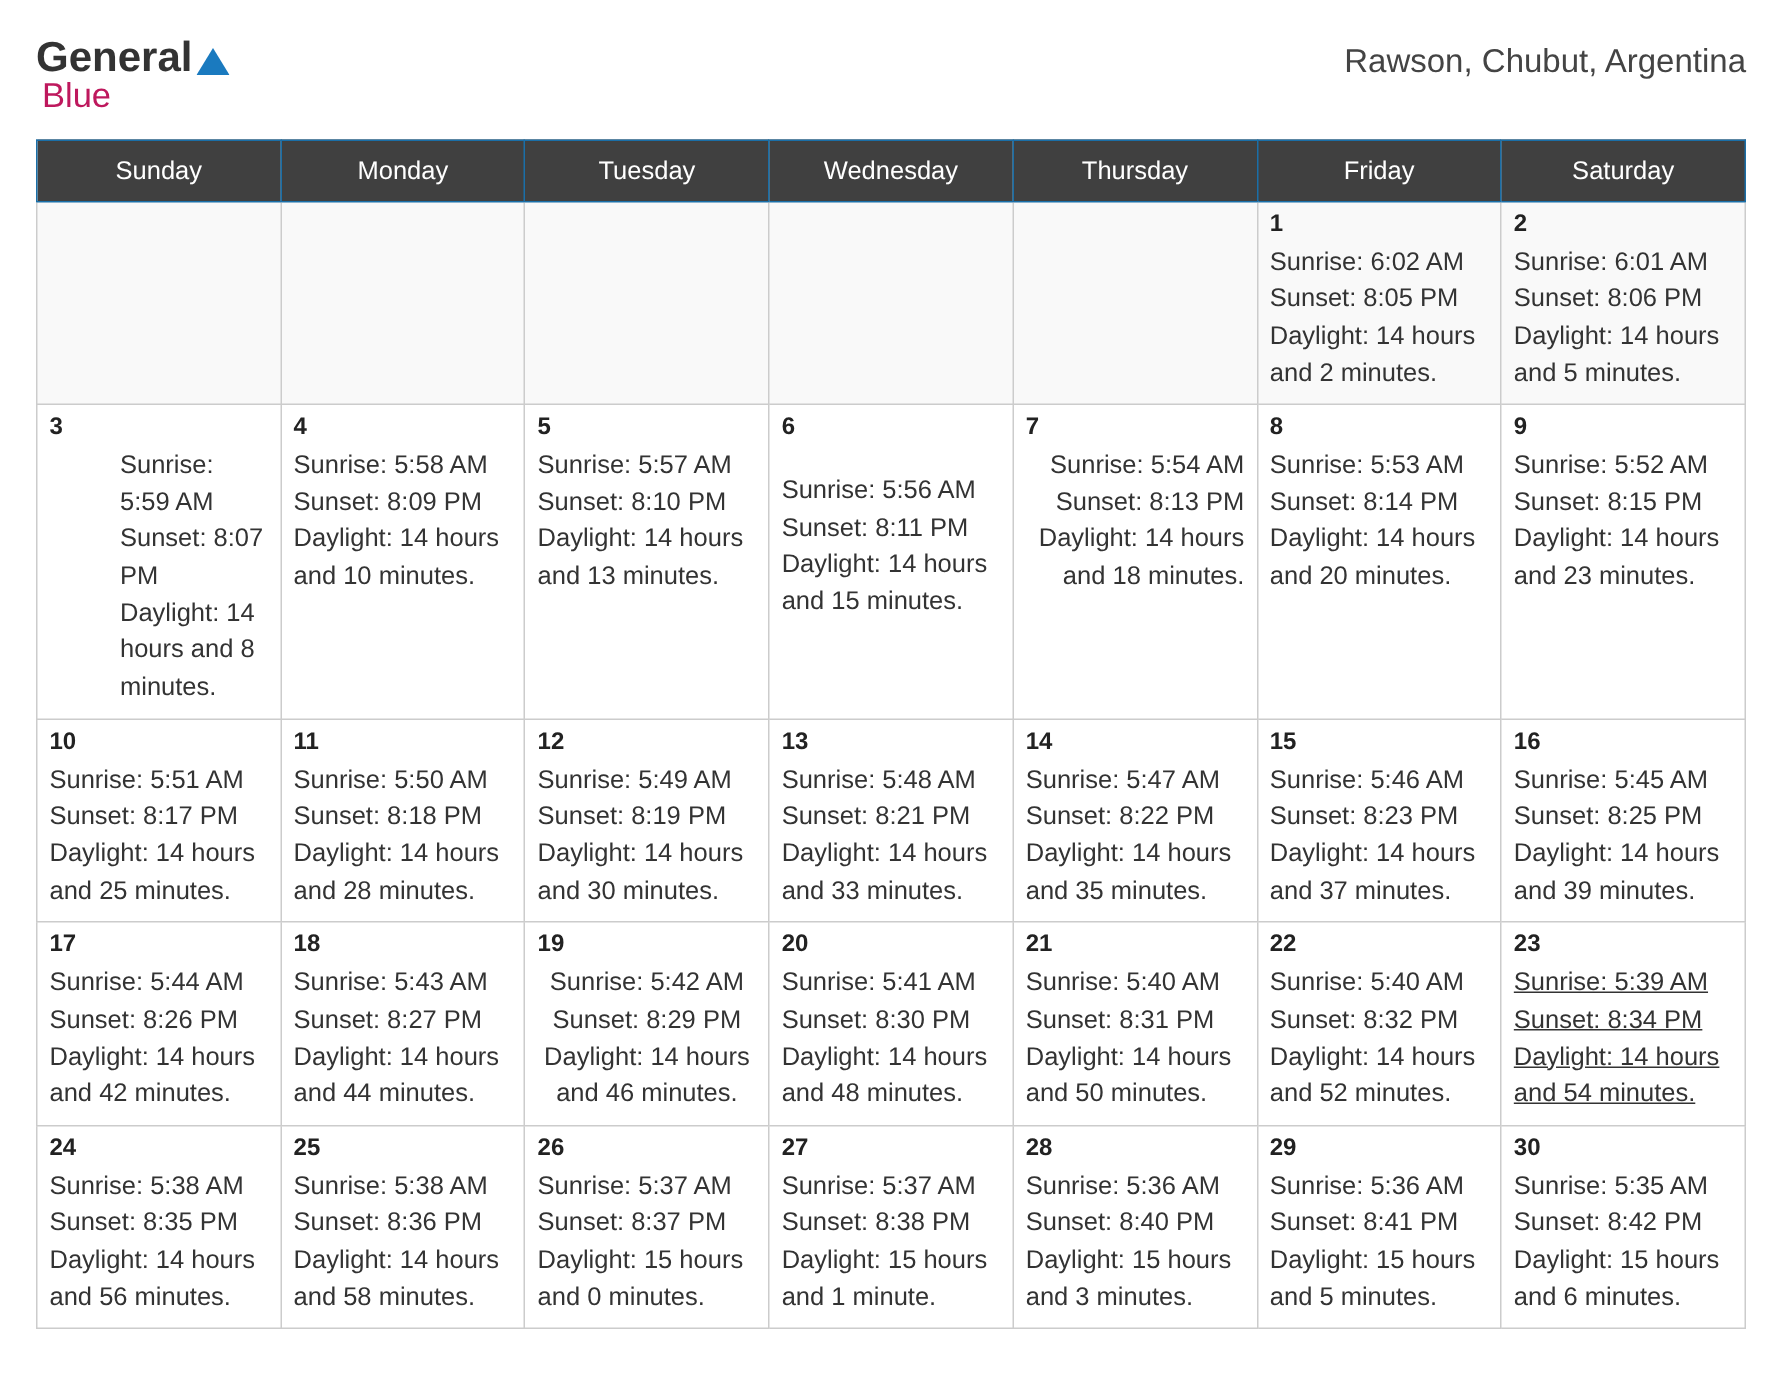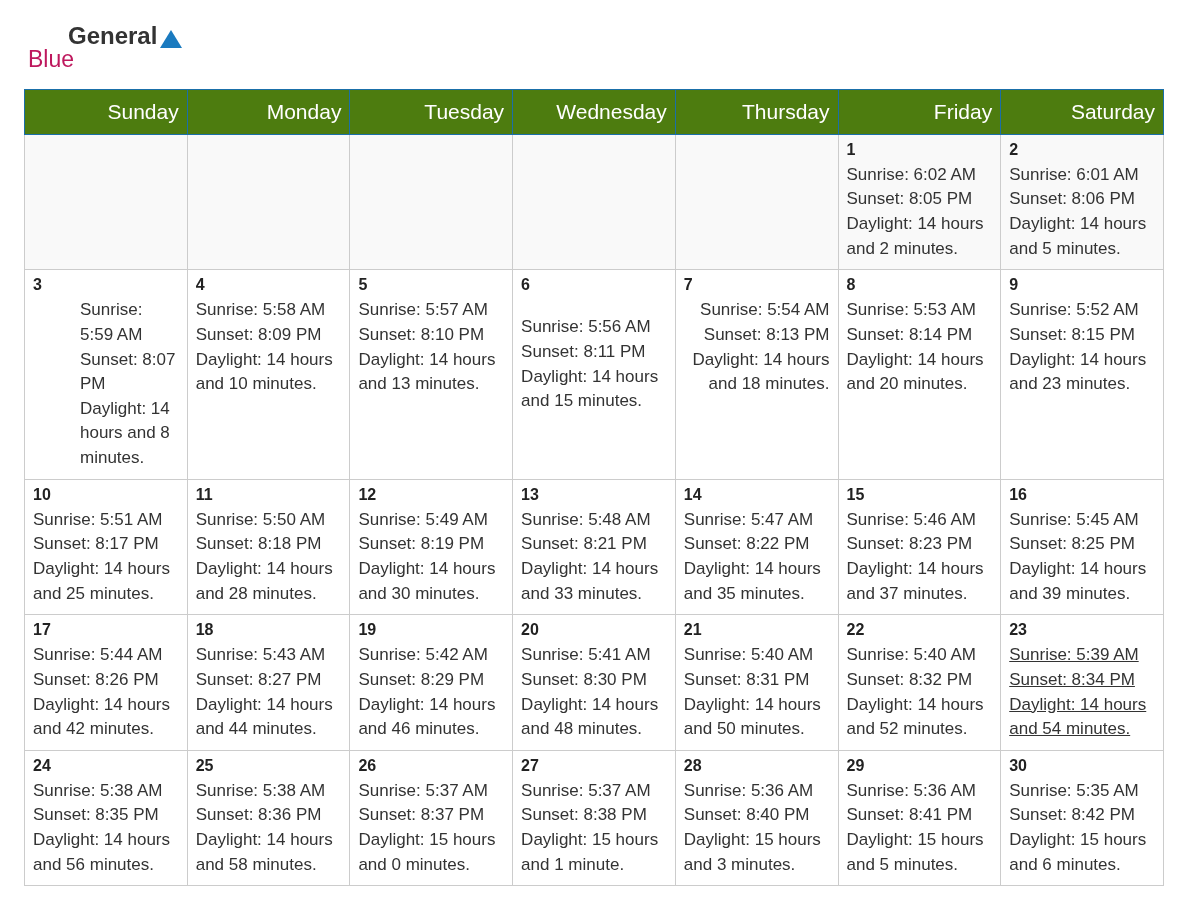--- a/index.html
+++ b/index.html
@@ -15,25 +15,24 @@
       justify-content: space-between;
       align-items: flex-start;
       margin-bottom: 16px;
     }
     .logo-area {
       display: flex;
       flex-direction: column;
       align-items: flex-start;
     }
     .logo-text {
-      font-size: 24px;
+      font-size: 28px;
       font-weight: bold;
       color: #333;
       line-height: 1;
-      margin-left: 44px;
     }
     .logo-blue-line {
       color: #be185d;
       font-size: 23px;
       font-weight: normal;
       margin-top: -4px;
       padding-left: 4px;
     }
     .title-area {
       text-align: right;
@@ -48,25 +47,25 @@
       font-size: 22px;
       color: #444;
       margin-top: 4px;
     }
     table {
       width: 100%;
       border-collapse: collapse;
       table-layout: fixed;
     }
     thead tr th {
-      background-color: #4d7c0f;
+      background-color: #404040;
       color: #fff;
       padding: 10px 8px;
-      text-align: right;
-      font-size: 21px;
+      text-align: center;
+      font-size: 17px;
       font-weight: normal;
       border: 1px solid #1a6fa8;
     }
     tbody tr td {
       vertical-align: top;
       padding: 6px 8px 8px 8px;
       border: 1px solid #ccc;
       font-size: 13px;
       color: #333;
       height: 110px;
@@ -97,20 +96,21 @@
     <div class="logo-text">
       General<span style="display:inline-block;margin-left:3px;vertical-align:middle;">
         <svg width="22" height="18" viewBox="0 0 22 18" style="display:inline-block;vertical-align:middle;">
           <polygon points="0,18 11,0 22,18" fill="#1a7abf"></polygon>
         </svg>
       </span>
     </div>
     <div class="logo-blue-line">Blue</div>
   </div>
   <div class="title-area">
+    <div class="location-title">Rawson, Chubut, Argentina</div>
   </div>
 </div>
 
 <table>
   <thead>
     <tr>
       <th>Sunday</th>
       <th>Monday</th>
       <th>Tuesday</th>
       <th>Wednesday</th>
@@ -235,21 +235,21 @@
 Daylight: 14 hours and 42 minutes.</div>
         </td>
         <td>
           <div class="day-number">18</div>
           <div class="day-info" style="white-space: pre-line;">Sunrise: 5:43 AM
 Sunset: 8:27 PM
 Daylight: 14 hours and 44 minutes.</div>
         </td>
         <td>
           <div class="day-number">19</div>
-          <div class="day-info" style="white-space: pre-line;">Sunrise: 5:42 AM
+          <div class="day-info" style="white-space: pre-line; text-align: center;">Sunrise: 5:42 AM
 Sunset: 8:29 PM
 Daylight: 14 hours and 46 minutes.</div>
         </td>
         <td>
           <div class="day-number">20</div>
           <div class="day-info" style="white-space: pre-line;">Sunrise: 5:41 AM
 Sunset: 8:30 PM
 Daylight: 14 hours and 48 minutes.</div>
         </td>
         <td>

